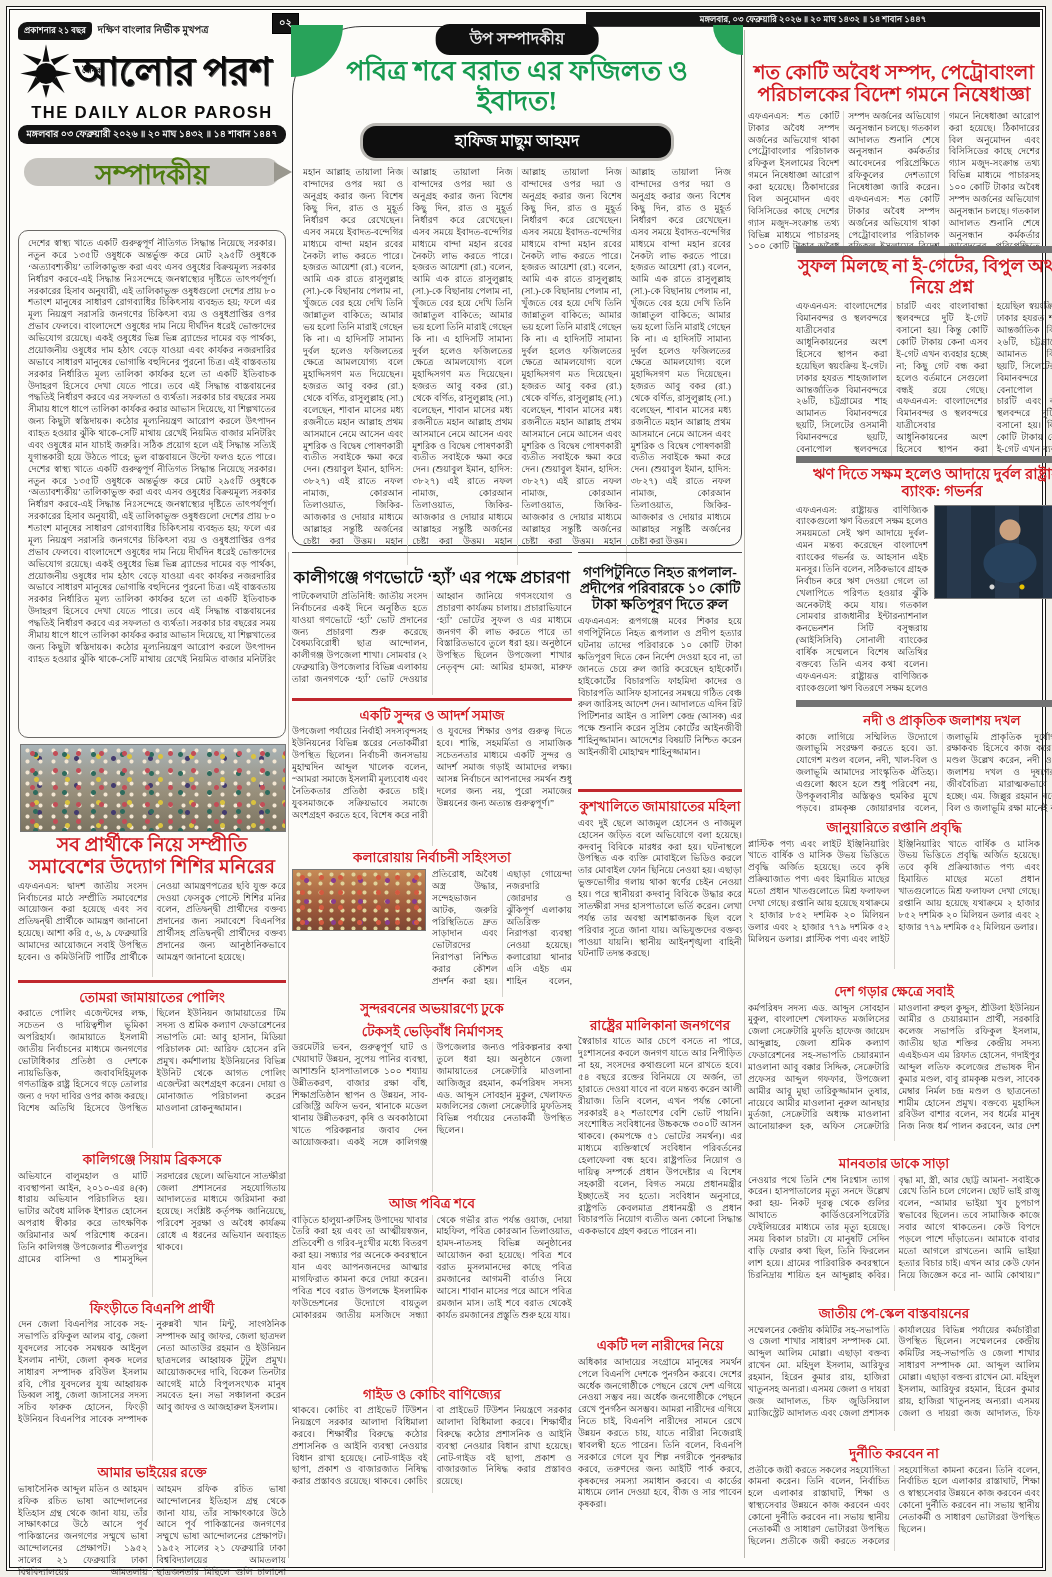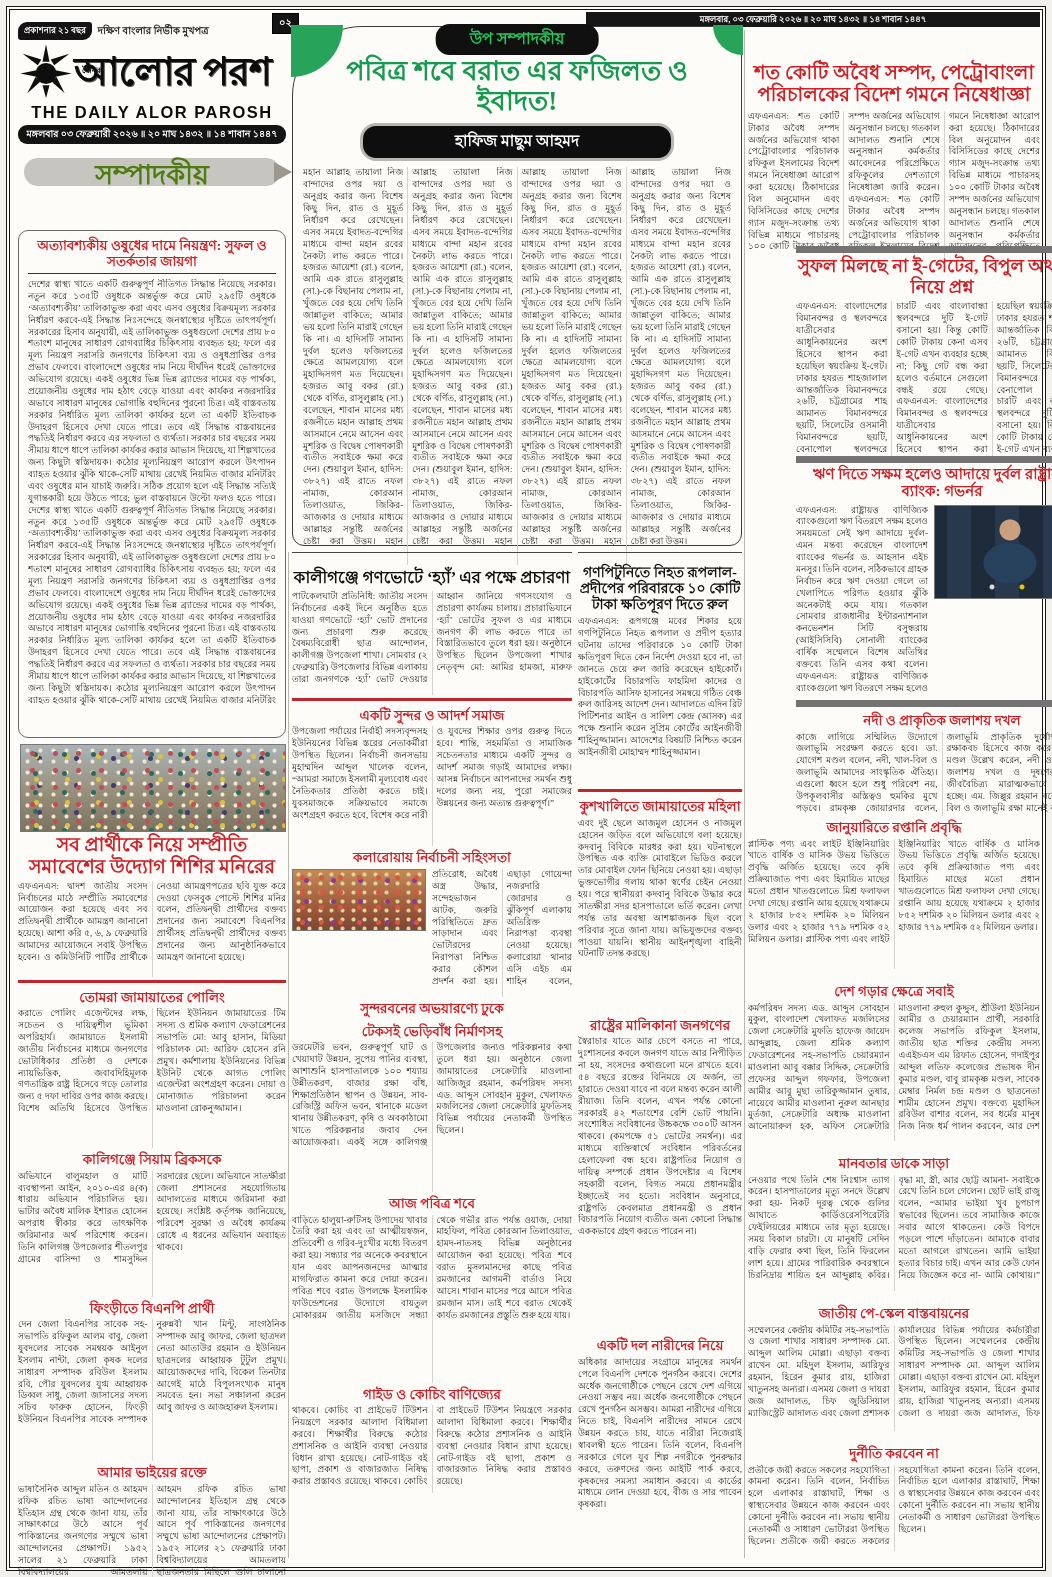--- a/index.html
+++ b/index.html
@@ -12,21 +12,21 @@
       column-gap:9px;column-rule:1px solid #d4d2cc;}
   .c1{column-count:1}.c2{column-count:2}.c3{column-count:3}.c4{column-count:4}
   .sub{color:#d21f26;font-weight:bold;text-align:center;font-size:13.5px;line-height:1.15;
        padding:4px 0 3px;}
   .hl-red{color:#d21f26;font-weight:bold;text-align:center;line-height:1.15;}
   .hl-blk{color:#101010;font-weight:bold;text-align:center;line-height:1.15;}
   .story{border-top:7px solid #737373;margin-left:48px;}
   .rule-red{height:3px;background:#c0272d;margin:3px 0;}
   .vline{position:absolute;width:1px;background:#b9b6ae;}
   
-  .m-tagrow{display:flex;align-items:center;gap:6px;margin-bottom:2px;}
+  .m-tagrow{display:flex;gap:6px;margin-bottom:2px;}
   .m-badge{background:#141414;color:#fff;font-size:8.5px;font-weight:bold;
            border-radius:9px 3px 9px 3px;padding:2px 6px;white-space:nowrap;}
   .m-tag{font-size:10px;font-weight:bold;color:#222;white-space:nowrap;}
   .m-logorow{display:flex;align-items:center;}
   .m-logo{font-size:39px;font-weight:900;color:#0c0c0c;letter-spacing:-1px;line-height:1.05;
           text-shadow:1px 1px 0 #555;}
   .m-daily{font-size:8px;font-weight:bold;color:#111;position:absolute;left:64px;top:22px;}
   .m-eng{font-size:16.5px;font-weight:bold;letter-spacing:1.5px;color:#0d0d0d;text-align:center;
          font-family:"Liberation Sans",sans-serif;margin-top:1px;}
   .m-datebar{background:#141414;color:#fff;font-size:9.5px;font-weight:bold;text-align:center;
@@ -38,21 +38,21 @@
           border-top:10px solid transparent;border-bottom:10px solid transparent;}
   .ed-title{position:absolute;left:0;right:0;top:2px;text-align:center;font-size:27px;
             font-weight:900;color:#4d7c0f;}
   
   .oped-box{border:1.5px solid #3a3a3a;border-radius:70px 12px 12px 12px;background:#fdfcf9;}
   .oped-green{position:absolute;left:-2px;top:-2px;width:52px;height:52px;background:#28a35a;
               border-radius:0 0 100% 0;}
   .oped-green2{position:absolute;right:-2px;top:-2px;width:30px;height:30px;background:#28a35a;
               border-radius:0 0 0 100%;}
   .kicker{position:absolute;top:-3px;left:50%;transform:translateX(-50%);background:#101010;
-          color:#22c55e;font-weight:bold;font-size:16px;border-radius:14px;padding:2px 34px;
+          color:#e5e5e5;font-weight:bold;font-size:16px;border-radius:14px;padding:2px 34px;
           white-space:nowrap;}
   .oped-hl{color:#169a4f;font-weight:900;font-size:27px;text-align:center;margin-top:30px;
            line-height:1.1;}
   .authbar{width:72%;margin:7px auto 6px;background:#b9b7b2;border-radius:16px;padding:3px;}
   .authpill{background:#0e0e0e;color:#fff;font-weight:bold;font-size:15.5px;text-align:center;
             border-radius:13px;padding:3px 0;}
   .pageno{position:absolute;left:272px;top:13px;background:#141414;color:#fff;font-size:10px;
           font-weight:bold;padding:1px 6px;border:1px solid #000;}
   .datestrip{position:absolute;left:586px;top:12px;width:454px;height:15px;background:#161616;
              color:#fff;font-size:8.5px;font-weight:bold;text-align:center;line-height:15px;}
@@ -115,21 +115,20 @@
   </div>
   <div class="m-eng">THE DAILY ALOR PAROSH</div>
   <div class="m-datebar">মঙ্গলবার ০৩ ফেব্রুয়ারী ২০২৬ ॥ ২০ মাঘ ১৪৩২ ॥ ১৪ শাবান ১৪৪৭</div>
   <div class="ed-head">
     <div class="ed-pen"></div>
     <div class="ed-title">সম্পাদকীয়</div>
   </div>
 </div>
 
 <div class="sec" style="left:18px;top:230px;width:268px;height:508px;border:1px solid #6b6966;border-radius:10px;padding:7px 9px;box-sizing:border-box;">
-  <div class="hl-red" style="font-size:13.5px;border-bottom:1px solid #333;padding-bottom:4px;margin-bottom:5px;">অত্যাবশ্যকীয় ওষুধের দামে নিয়ন্ত্রণ: সুফল ও সতর্কতার জায়গা</div>
   <div class="bt c1" style="height:448px;">দেশের স্বাস্থ্য খাতে একটি গুরুত্বপূর্ণ নীতিগত সিদ্ধান্ত নিয়েছে সরকার। নতুন করে ১৩৫টি ওষুধকে অন্তর্ভুক্ত করে মোট ২৯৫টি ওষুধকে ‘অত্যাবশ্যকীয়’ তালিকাভুক্ত করা এবং এসব ওষুধের বিক্রয়মূল্য সরকার নির্ধারণ করবে-এই সিদ্ধান্ত নিঃসন্দেহে জনস্বাস্থ্যের দৃষ্টিতে তাৎপর্যপূর্ণ। সরকারের হিসাব অনুযায়ী, এই তালিকাভুক্ত ওষুধগুলো দেশের প্রায় ৮০ শতাংশ মানুষের সাধারণ রোগব্যাধির চিকিৎসায় ব্যবহৃত হয়; ফলে এর মূল্য নিয়ন্ত্রণ সরাসরি জনগণের চিকিৎসা ব্যয় ও ওষুধপ্রাপ্তির ওপর প্রভাব ফেলবে। বাংলাদেশে ওষুধের দাম নিয়ে দীর্ঘদিন ধরেই ভোক্তাদের অভিযোগ রয়েছে। একই ওষুধের ভিন্ন ভিন্ন ব্র্যান্ডের দামের বড় পার্থক্য, প্রয়োজনীয় ওষুধের দাম হঠাৎ বেড়ে যাওয়া এবং কার্যকর নজরদারির অভাবে সাধারণ মানুষের ভোগান্তি বহুদিনের পুরনো চিত্র। এই বাস্তবতায় সরকার নির্ধারিত মূল্য তালিকা কার্যকর হলে তা একটি ইতিবাচক উদাহরণ হিসেবে দেখা যেতে পারে। তবে এই সিদ্ধান্ত বাস্তবায়নের পদ্ধতিই নির্ধারণ করবে এর সফলতা ও ব্যর্থতা। সরকার চার বছরের সময় সীমায় ধাপে ধাপে তালিকা কার্যকর করার আভাস দিয়েছে, যা শিল্পখাতের জন্য কিছুটা স্বস্তিদায়ক। কঠোর মূল্যনিয়ন্ত্রণ আরোপ করলে উৎপাদন ব্যাহত হওয়ার ঝুঁকি থাকে-সেটি মাথায় রেখেই নিয়মিত বাজার মনিটরিং এবং ওষুধের মান যাচাই জরুরি। সঠিক প্রয়োগ হলে এই সিদ্ধান্ত সত্যিই যুগান্তকারী হয়ে উঠতে পারে; ভুল বাস্তবায়নে উল্টো ফলও হতে পারে। দেশের স্বাস্থ্য খাতে একটি গুরুত্বপূর্ণ নীতিগত সিদ্ধান্ত নিয়েছে সরকার। নতুন করে ১৩৫টি ওষুধকে অন্তর্ভুক্ত করে মোট ২৯৫টি ওষুধকে ‘অত্যাবশ্যকীয়’ তালিকাভুক্ত করা এবং এসব ওষুধের বিক্রয়মূল্য সরকার নির্ধারণ করবে-এই সিদ্ধান্ত নিঃসন্দেহে জনস্বাস্থ্যের দৃষ্টিতে তাৎপর্যপূর্ণ। সরকারের হিসাব অনুযায়ী, এই তালিকাভুক্ত ওষুধগুলো দেশের প্রায় ৮০ শতাংশ মানুষের সাধারণ রোগব্যাধির চিকিৎসায় ব্যবহৃত হয়; ফলে এর মূল্য নিয়ন্ত্রণ সরাসরি জনগণের চিকিৎসা ব্যয় ও ওষুধপ্রাপ্তির ওপর প্রভাব ফেলবে। বাংলাদেশে ওষুধের দাম নিয়ে দীর্ঘদিন ধরেই ভোক্তাদের অভিযোগ রয়েছে। একই ওষুধের ভিন্ন ভিন্ন ব্র্যান্ডের দামের বড় পার্থক্য, প্রয়োজনীয় ওষুধের দাম হঠাৎ বেড়ে যাওয়া এবং কার্যকর নজরদারির অভাবে সাধারণ মানুষের ভোগান্তি বহুদিনের পুরনো চিত্র। এই বাস্তবতায় সরকার নির্ধারিত মূল্য তালিকা কার্যকর হলে তা একটি ইতিবাচক উদাহরণ হিসেবে দেখা যেতে পারে। তবে এই সিদ্ধান্ত বাস্তবায়নের পদ্ধতিই নির্ধারণ করবে এর সফলতা ও ব্যর্থতা। সরকার চার বছরের সময় সীমায় ধাপে ধাপে তালিকা কার্যকর করার আভাস দিয়েছে, যা শিল্পখাতের জন্য কিছুটা স্বস্তিদায়ক। কঠোর মূল্যনিয়ন্ত্রণ আরোপ করলে উৎপাদন ব্যাহত হওয়ার ঝুঁকি থাকে-সেটি মাথায় রেখেই নিয়মিত বাজার মনিটরিং এবং ওষুধের মান যাচাই জরুরি। সঠিক প্রয়োগ হলে এই সিদ্ধান্ত সত্যিই যুগান্তকারী হয়ে উঠতে পারে; ভুল বাস্তবায়নে উল্টো ফলও হতে পারে।</div>
 </div>
 
 <div class="sec photo ph-crowd" style="left:20px;top:744px;width:264px;height:86px;"></div>
 
 <div class="sec" style="left:18px;top:834px;width:268px;height:724px;">
   <div class="hl-red" style="font-size:19px;margin-bottom:3px;">সব প্রার্থীকে নিয়ে সম্প্রীতি সমাবেশের উদ্যোগ শিশির মনিরের</div>
   <div class="bt c2" style="height:96px;">এফএনএস: দ্বাদশ জাতীয় সংসদ নির্বাচনের মাঠে সম্প্রীতি সমাবেশের আয়োজন করা হয়েছে এবং সব প্রতিদ্বন্দ্বী প্রার্থীকে আমন্ত্রণ জানানো হয়েছে। আশা করি ৫, ৬, ৯ ফেব্রুয়ারি আমাদের আয়োজনে সবাই উপস্থিত হবেন। ও কমিউনিটি পার্টির প্রার্থীকে নেওয়া আমন্ত্রণপত্রের ছবি যুক্ত করে দেওয়া ফেসবুক পোস্টে শিশির মনির বলেন, প্রতিদ্বন্দ্বী প্রার্থীদের বক্তব্য প্রদানের জন্য সমাবেশে বিএনপির প্রার্থীসহ প্রতিদ্বন্দ্বী প্রার্থীদের বক্তব্য প্রদানের জন্য আনুষ্ঠানিকভাবে আমন্ত্রণ জানানো হয়েছে।</div>
   <div class="rule-red"></div>
   <div>

